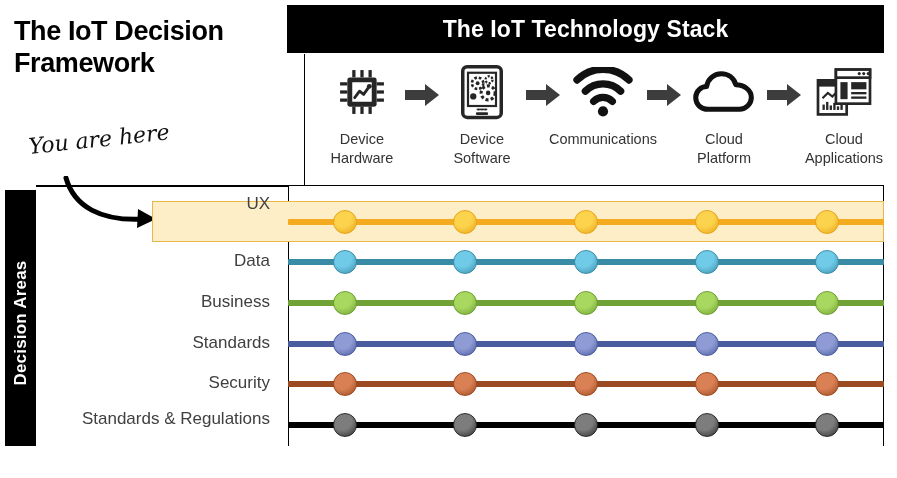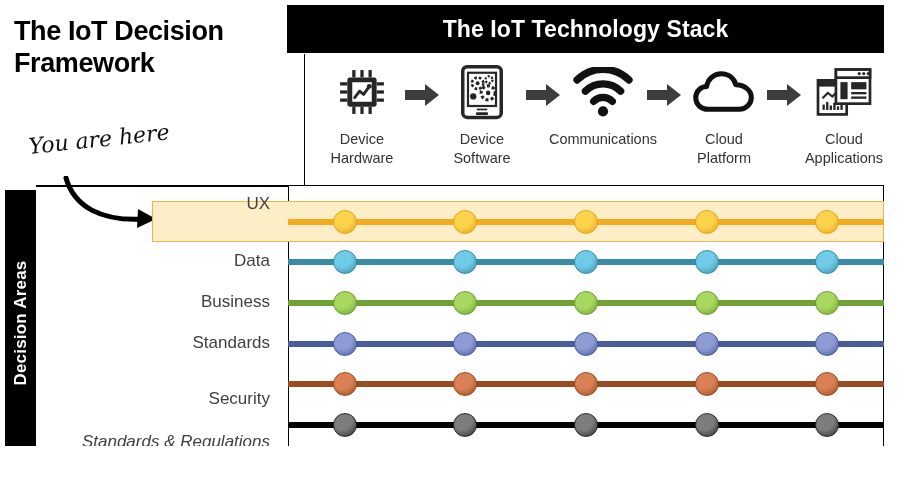--- a/index.html
+++ b/index.html
@@ -386,30 +386,30 @@
       <div class="dot" style="left: 815px; top: 291px; background: radial-gradient(circle at 38% 30%, rgb(168, 216, 96) 0%, rgb(168, 216, 96) 45%, rgb(111, 158, 50) 100%); border: 1px solid rgb(111, 158, 50);"></div>
       <div class="row-label-wrap" style="top: 333px;">
         <div class="row-label">Standards</div>
       </div>
       <div class="row-line" style="top: 341px; background: rgb(74, 92, 158);"></div>
       <div class="dot" style="left: 333px; top: 332px; background: radial-gradient(circle at 38% 30%, rgb(142, 155, 212) 0%, rgb(142, 155, 212) 45%, rgb(74, 92, 158) 100%); border: 1px solid rgb(74, 92, 158);"></div>
       <div class="dot" style="left: 453px; top: 332px; background: radial-gradient(circle at 38% 30%, rgb(142, 155, 212) 0%, rgb(142, 155, 212) 45%, rgb(74, 92, 158) 100%); border: 1px solid rgb(74, 92, 158);"></div>
       <div class="dot" style="left: 574px; top: 332px; background: radial-gradient(circle at 38% 30%, rgb(142, 155, 212) 0%, rgb(142, 155, 212) 45%, rgb(74, 92, 158) 100%); border: 1px solid rgb(74, 92, 158);"></div>
       <div class="dot" style="left: 695px; top: 332px; background: radial-gradient(circle at 38% 30%, rgb(142, 155, 212) 0%, rgb(142, 155, 212) 45%, rgb(74, 92, 158) 100%); border: 1px solid rgb(74, 92, 158);"></div>
       <div class="dot" style="left: 815px; top: 332px; background: radial-gradient(circle at 38% 30%, rgb(142, 155, 212) 0%, rgb(142, 155, 212) 45%, rgb(74, 92, 158) 100%); border: 1px solid rgb(74, 92, 158);"></div>
-      <div class="row-label-wrap" style="top: 373px; margin-top: 16px;">
+      <div class="row-label-wrap" style="top: 373px;">
         <div class="row-label">Security</div>
       </div>
       <div class="row-line" style="top: 381px; background: rgb(156, 74, 33);"></div>
       <div class="dot" style="left: 333px; top: 372px; background: radial-gradient(circle at 38% 30%, rgb(217, 128, 85) 0%, rgb(217, 128, 85) 45%, rgb(156, 74, 33) 100%); border: 1px solid rgb(156, 74, 33);"></div>
       <div class="dot" style="left: 453px; top: 372px; background: radial-gradient(circle at 38% 30%, rgb(217, 128, 85) 0%, rgb(217, 128, 85) 45%, rgb(156, 74, 33) 100%); border: 1px solid rgb(156, 74, 33);"></div>
       <div class="dot" style="left: 574px; top: 372px; background: radial-gradient(circle at 38% 30%, rgb(217, 128, 85) 0%, rgb(217, 128, 85) 45%, rgb(156, 74, 33) 100%); border: 1px solid rgb(156, 74, 33);"></div>
       <div class="dot" style="left: 695px; top: 372px; background: radial-gradient(circle at 38% 30%, rgb(217, 128, 85) 0%, rgb(217, 128, 85) 45%, rgb(156, 74, 33) 100%); border: 1px solid rgb(156, 74, 33);"></div>
       <div class="dot" style="left: 815px; top: 372px; background: radial-gradient(circle at 38% 30%, rgb(217, 128, 85) 0%, rgb(217, 128, 85) 45%, rgb(156, 74, 33) 100%); border: 1px solid rgb(156, 74, 33);"></div>
-      <div class="row-label-wrap" style="top: 432px; font-style: italic;">
+      <div class="row-label-wrap" style="top: 409px;">
         <div class="row-label">Standards &amp; Regulations</div>
       </div>
       <div class="row-line" style="top: 422px; background: rgb(0, 0, 0);"></div>
       <div class="dot" style="left: 333px; top: 413px; background: radial-gradient(circle at 38% 30%, rgb(125, 125, 125) 0%, rgb(125, 125, 125) 45%, rgb(43, 43, 43) 100%); border: 1px solid rgb(43, 43, 43);"></div>
       <div class="dot" style="left: 453px; top: 413px; background: radial-gradient(circle at 38% 30%, rgb(125, 125, 125) 0%, rgb(125, 125, 125) 45%, rgb(43, 43, 43) 100%); border: 1px solid rgb(43, 43, 43);"></div>
       <div class="dot" style="left: 574px; top: 413px; background: radial-gradient(circle at 38% 30%, rgb(125, 125, 125) 0%, rgb(125, 125, 125) 45%, rgb(43, 43, 43) 100%); border: 1px solid rgb(43, 43, 43);"></div>
       <div class="dot" style="left: 695px; top: 413px; background: radial-gradient(circle at 38% 30%, rgb(125, 125, 125) 0%, rgb(125, 125, 125) 45%, rgb(43, 43, 43) 100%); border: 1px solid rgb(43, 43, 43);"></div>
       <div class="dot" style="left: 815px; top: 413px; background: radial-gradient(circle at 38% 30%, rgb(125, 125, 125) 0%, rgb(125, 125, 125) 45%, rgb(43, 43, 43) 100%); border: 1px solid rgb(43, 43, 43);"></div>
     </div>
 

